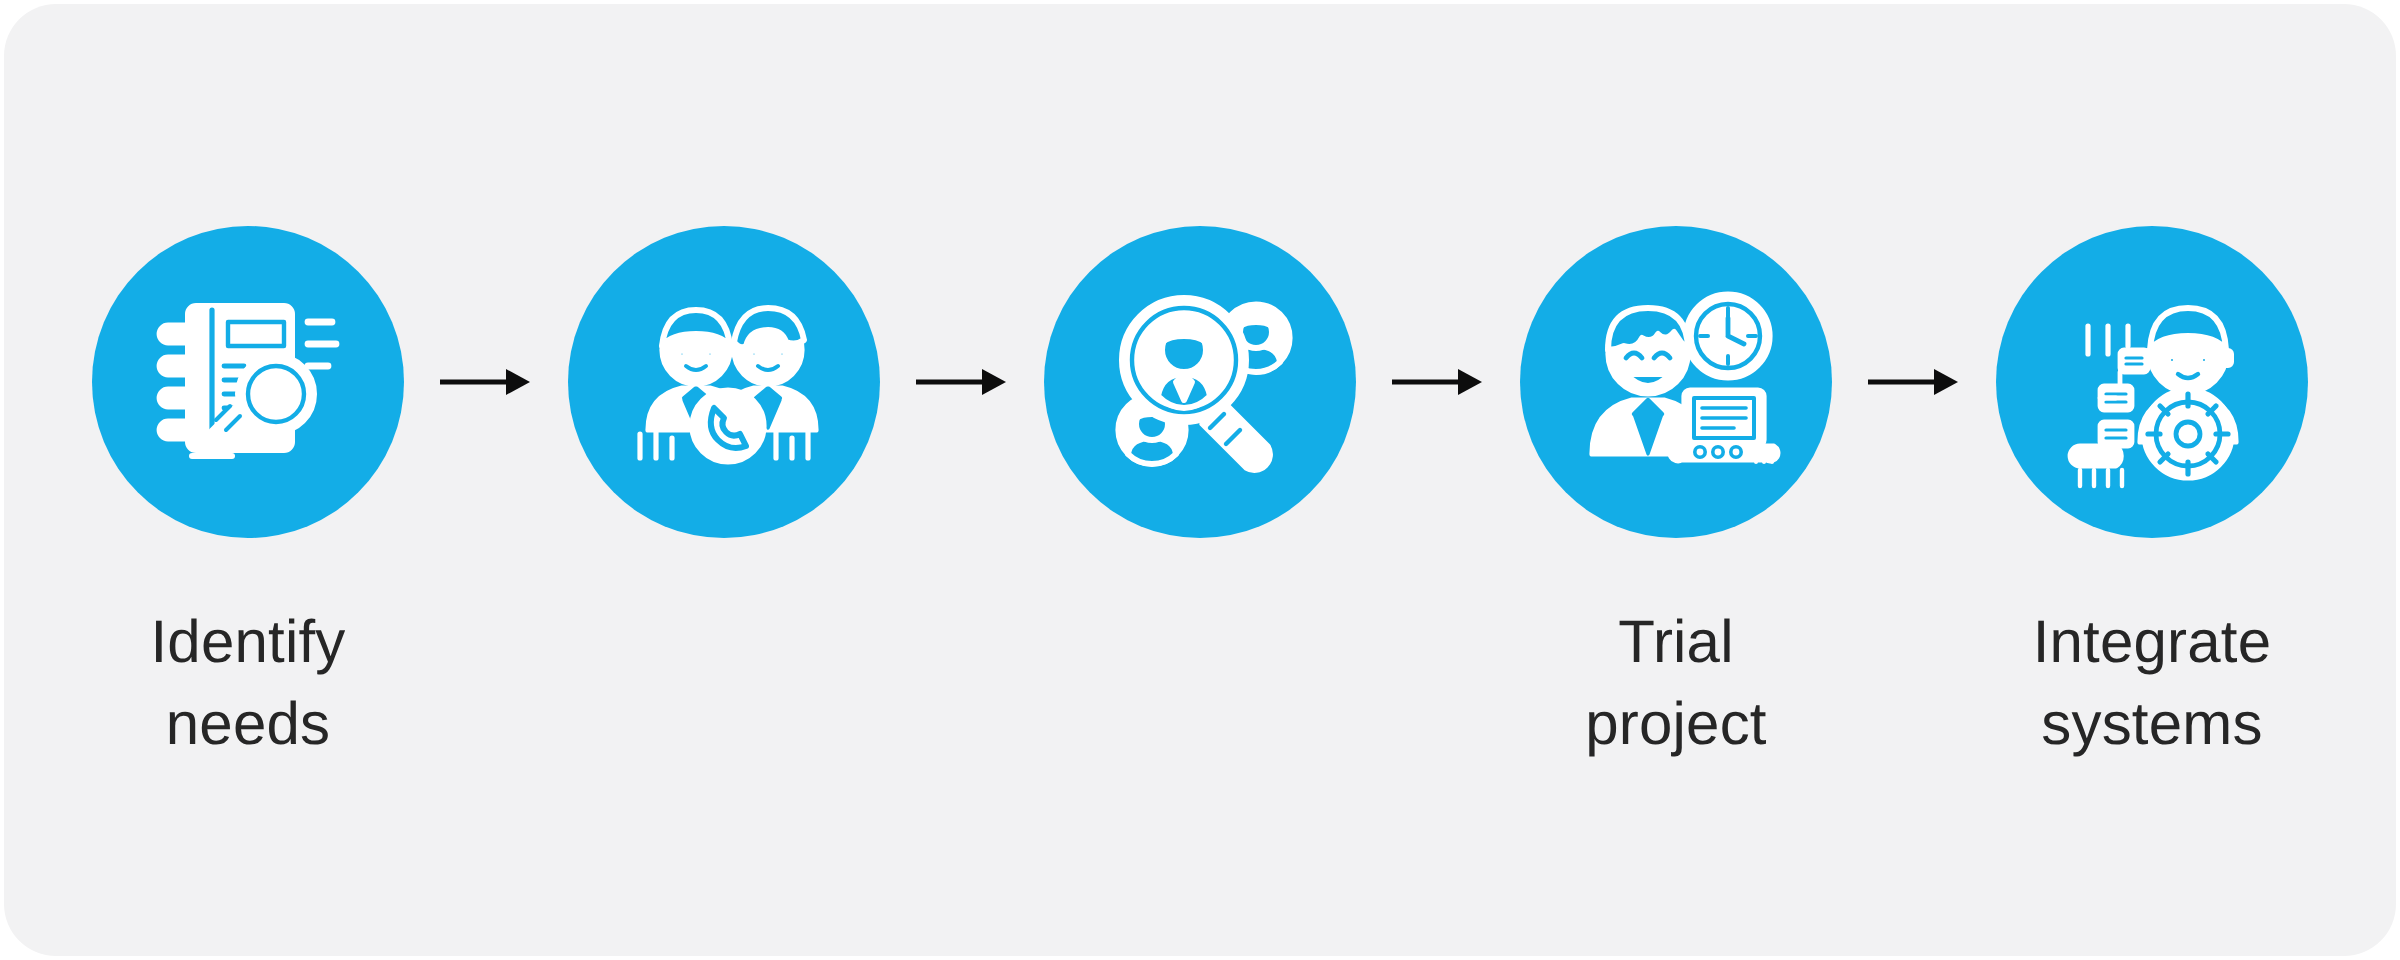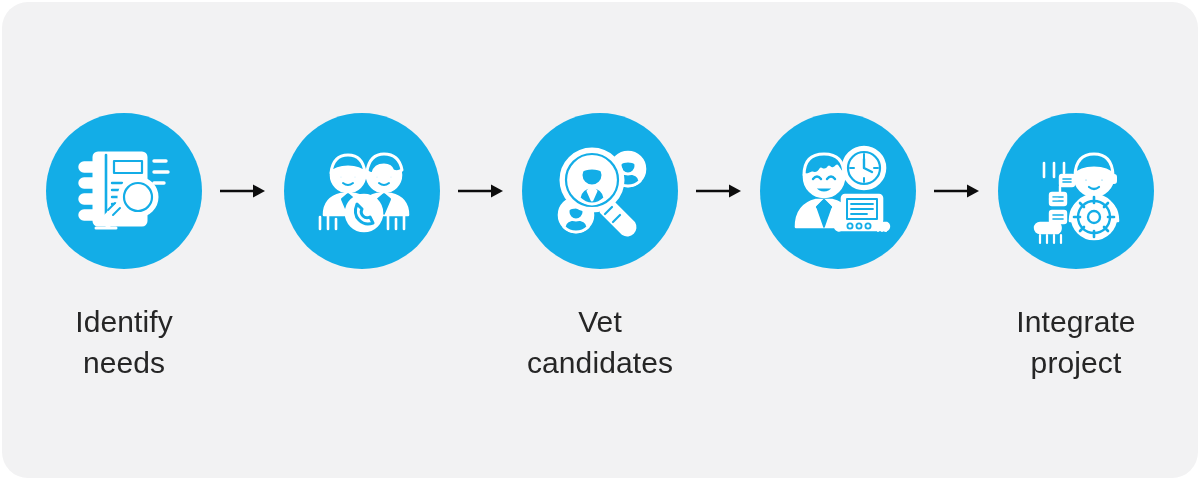--- a/index.html
+++ b/index.html
@@ -198,22 +198,20 @@
             <path d="M48 52 l-4 4 4 9 4-9 z" fill="#ffffff"></path>
             <circle cx="48" cy="40" r="11" fill="#13ade7"></circle>
             <path d="M37 36 q3-9 11-9 q8 0 11 9 q-4-3-11-3 q-7 0-11 3 z" fill="#ffffff"></path>
 
             <path d="M68 66 L90 88 a8 8 0 0 1-11 11 L57 77 Z" fill="#ffffff" stroke="#ffffff" stroke-width="2.6"></path>
             <line x1="68" y1="72" x2="61" y2="79" stroke="#13ade7" stroke-width="2.2"></line>
             <line x1="76" y1="80" x2="69" y2="87" stroke="#13ade7" stroke-width="2.2"></line>
           </svg>
         </span>
       </div>
-      <div class="step-label">Vet
-candidates</div>
     </div>
 
     <div class="connector">
       <span>
         <svg width="46" height="18" viewBox="0 0 46 18">
           <line x1="0" y1="9" x2="34" y2="9" stroke="#0d0d0d" stroke-width="2.4"></line>
           <path d="M33 2.5 L45 9 L33 15.5 Z" fill="#0d0d0d"></path>
         </svg>
       </span>
     </div>
@@ -254,20 +252,22 @@
             <circle cx="77" cy="91" r="2.6" fill="none" stroke="#13ade7" stroke-width="1.8"></circle>
             <circle cx="86" cy="91" r="2.6" fill="none" stroke="#13ade7" stroke-width="1.8"></circle>
             <g stroke="#ffffff" stroke-width="2">
               <line x1="96" y1="90" x2="96" y2="96"></line>
               <line x1="100" y1="90" x2="100" y2="96"></line>
               <line x1="104" y1="90" x2="104" y2="96"></line>
             </g>
           </svg>
         </span>
       </div>
+      <div class="step-label">Trial
+project</div>
     </div>
 
     <div class="connector">
       <span>
         <svg width="46" height="18" viewBox="0 0 46 18">
           <line x1="0" y1="9" x2="34" y2="9" stroke="#0d0d0d" stroke-width="2.4"></line>
           <path d="M33 2.5 L45 9 L33 15.5 Z" fill="#0d0d0d"></path>
         </svg>
       </span>
     </div>
@@ -329,17 +329,17 @@
             <g stroke="#ffffff" stroke-width="2.2">
               <line x1="20" y1="100" x2="20" y2="108"></line>
               <line x1="27" y1="100" x2="27" y2="108"></line>
               <line x1="34" y1="100" x2="34" y2="108"></line>
               <line x1="41" y1="100" x2="41" y2="108"></line>
             </g>
           </svg>
         </span>
       </div>
       <div class="step-label">Integrate
-project</div>
+systems</div>
     </div>
 
   </div>
 </div>
 
 </body></html>

